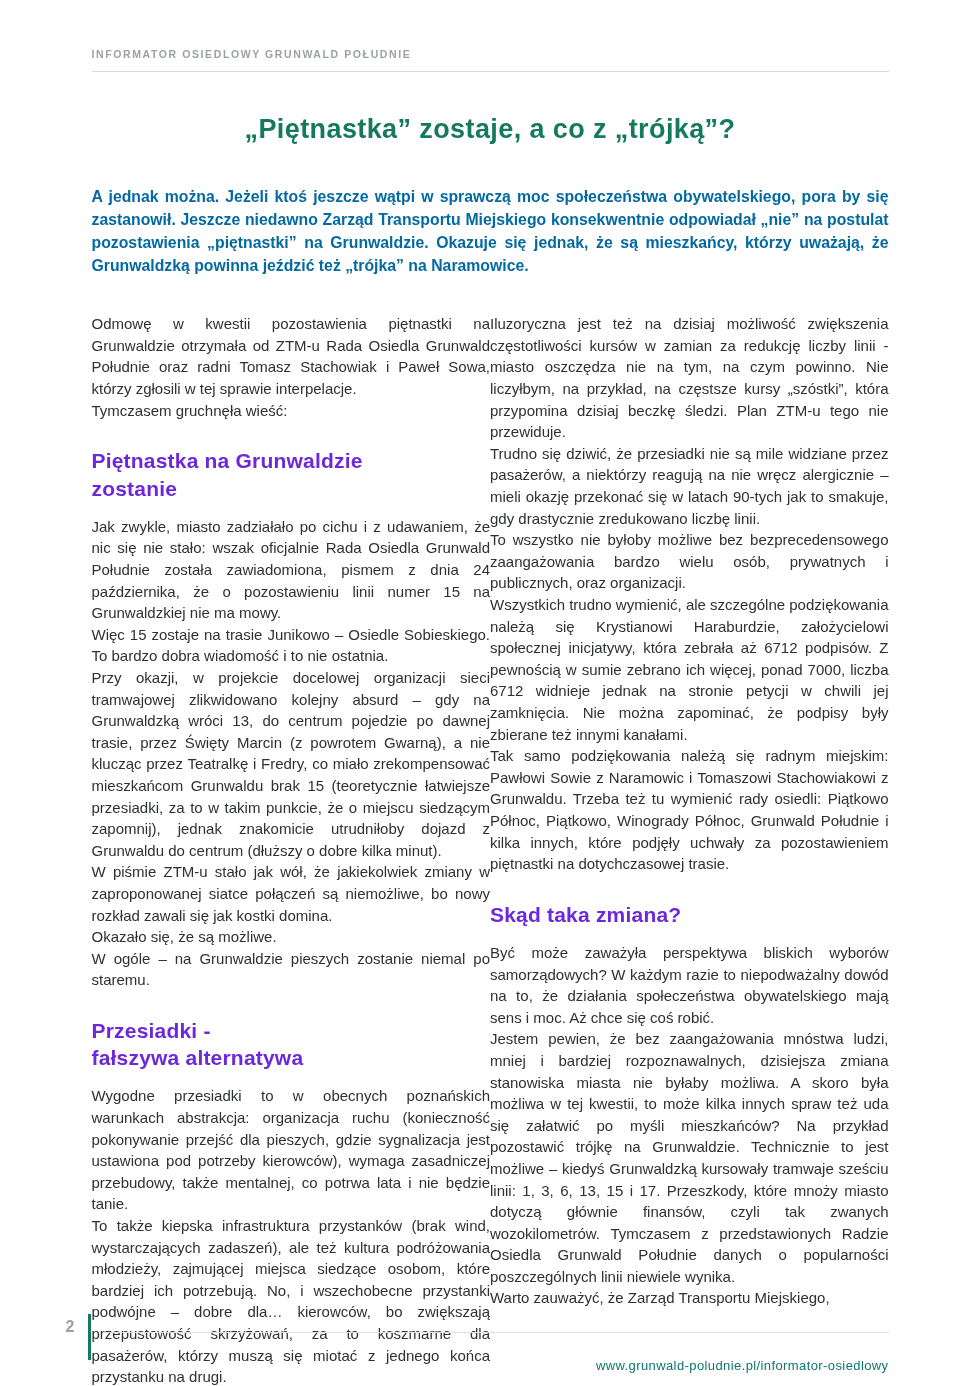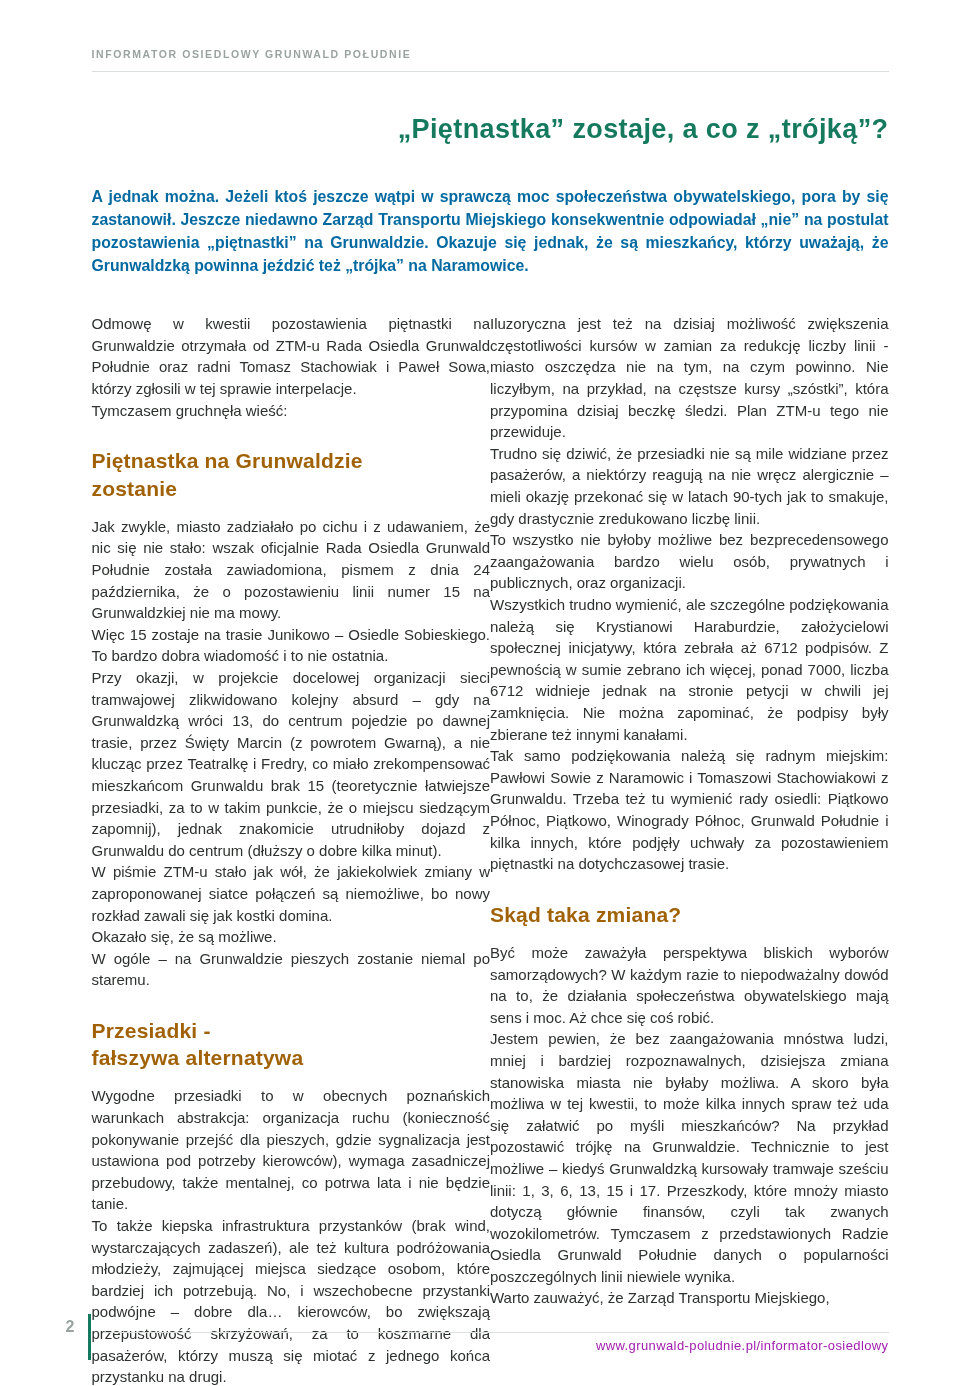--- a/index.html
+++ b/index.html
@@ -21,21 +21,21 @@
     letter-spacing: 1.6px;
     color: #9aa3a0;
     padding-bottom: 11px;
   }
   .header-rule {
     border: none;
     border-top: 1px solid #d9dedb;
     margin-bottom: 42px;
   }
   h1.title {
-    text-align: right;
+    text-align: center;
     color: #15795d;
     font-size: 27px;
     font-weight: bold;
     letter-spacing: 0.4px;
     margin: 0 0 40px 0;
   }
   .lead {
     font-weight: bold;
     font-size: 15.8px;
     line-height: 1.46;
@@ -52,21 +52,21 @@
     font-size: 15px;
     line-height: 1.44;
     text-align: justify;
     color: #2e322f;
   }
   .col p { margin: 0; }
   .col h2 {
     font-size: 21px;
     line-height: 1.3;
     font-weight: bold;
-    color: #a16207;
+    color: #6d28d9;
     letter-spacing: 0.2px;
     margin: 26px 0 14px 0;
     white-space: pre-line;
     text-align: left;
   }
   .col > h2:first-child { margin-top: 0; }
   footer.page-footer {
     position: absolute;
     left: 0; right: 0; bottom: 0;
     height: 76px;
@@ -91,22 +91,22 @@
     position: absolute;
     left: 82px;
     right: 70px;
     top: 22px;
     height: 1px;
     background: #dde2df;
   }
   .footer-url {
     position: absolute;
     right: 70px;
-    top: 28px;
-    color: #a21caf;
+    top: 48px;
+    color: #0f766e;
     font-size: 13px;
     letter-spacing: 0.4px;
     text-decoration: none;
   }
 </style>
 </head>
 <body>
 
 <div class="page">
 

